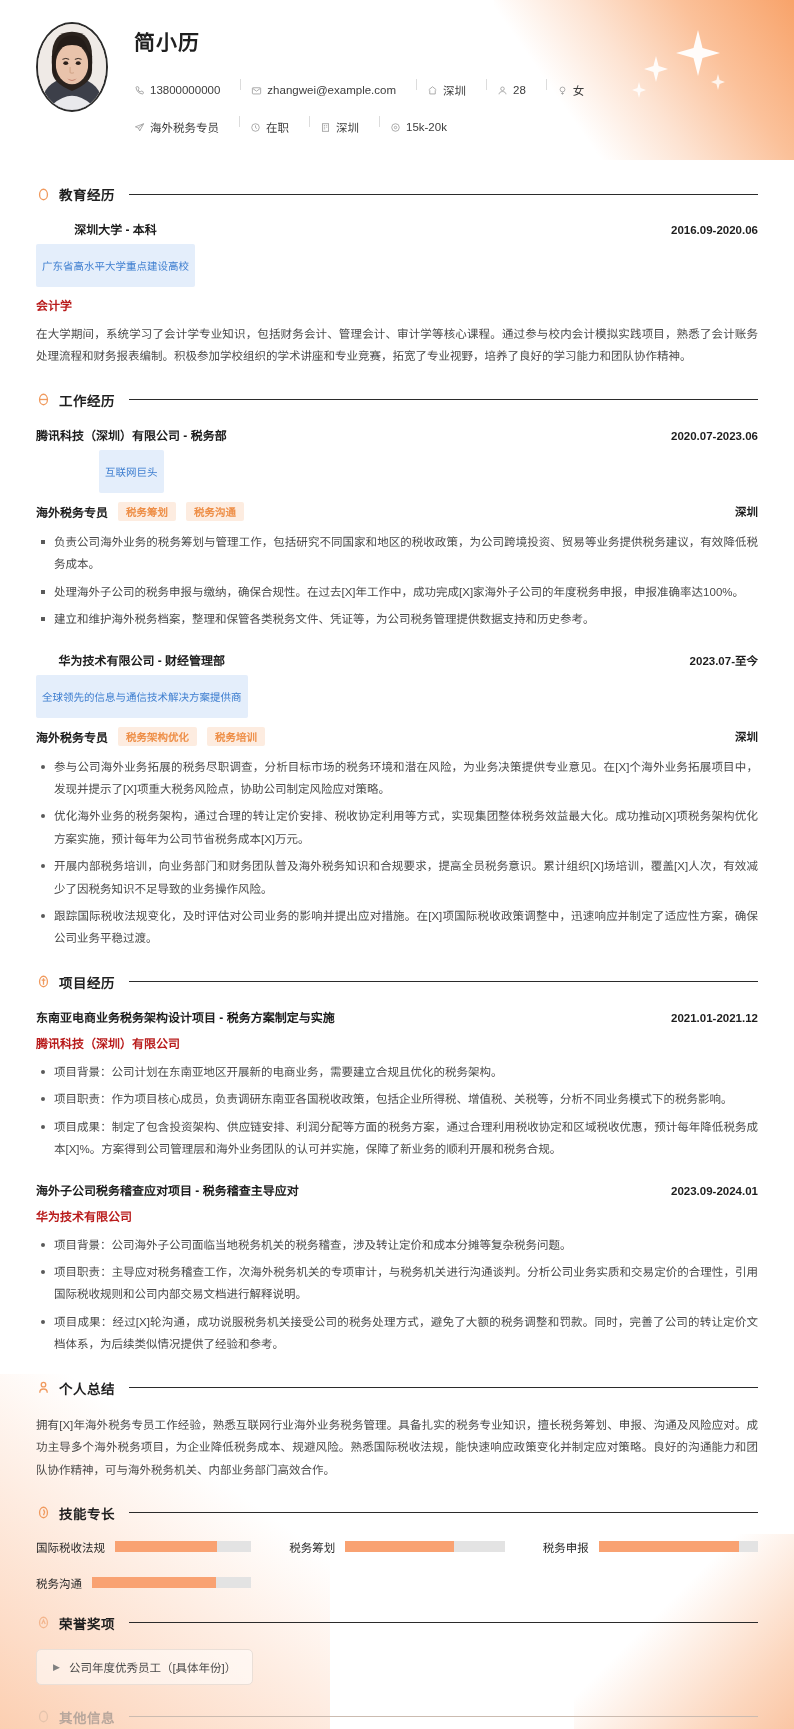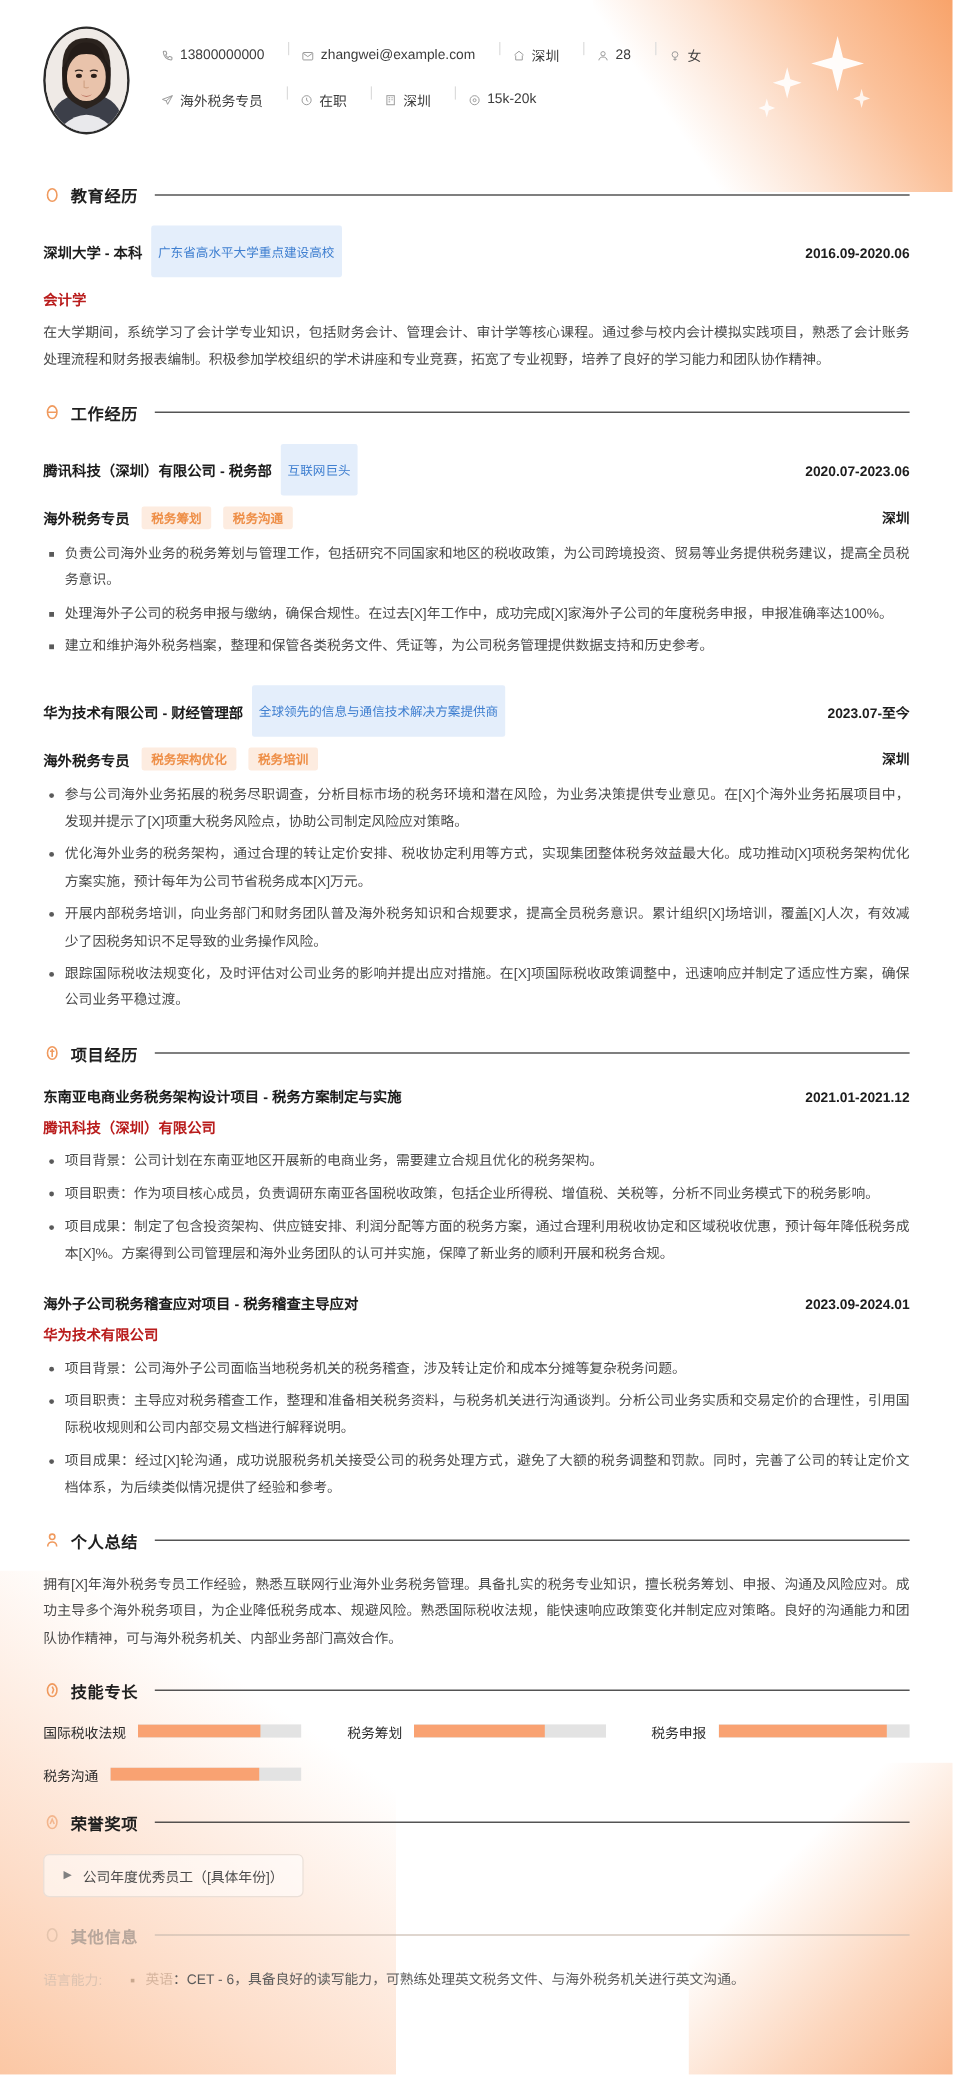--- a/index.html
+++ b/index.html
@@ -144,20 +144,21 @@
     justify-content: space-between;
     gap: 10px;
     margin-bottom: 9px;
   }
   .entry-left {
     display: flex;
     align-items: center;
     flex-wrap: wrap;
     gap: 7px;
     min-width: 0;
+    flex-direction: column;
   }
   .org {
     font-size: 12px;
     font-weight: bold;
     color: #1d1d1d;
   }
   .date {
     font-size: 11.5px;
     font-weight: bold;
     color: #1d1d1d;
@@ -350,20 +351,21 @@
           <ellipse cx="29.5" cy="41" rx="2.6" ry="1.9" fill="#2a1f1a"></ellipse>
           <ellipse cx="42.5" cy="41" rx="2.6" ry="1.9" fill="#2a1f1a"></ellipse>
           <path d="M26 37 Q29.5 35 33 37" stroke="#2a1f1a" stroke-width="1" fill="none"></path>
           <path d="M39 37 Q42.5 35 46 37" stroke="#2a1f1a" stroke-width="1" fill="none"></path>
           <path d="M34 45 L34 51 Q36 52 38 51" stroke="#cfa183" stroke-width="1" fill="none"></path>
           <path d="M31 57 Q36 60 41 57 Q36 62 31 57 Z" fill="#b9705f"></path>
         </svg>
       </div>
 
       <div class="id-block">
+        <div class="name">简小历</div>
 
         <div class="meta-row">
           <span class="meta-item">
             <span class="mi">
               <svg width="11" height="11" viewBox="0 0 16 16" fill="none" stroke="#9b9b9b" stroke-width="1.3">
                   <path d="M3 3.5c0-.6.5-1 1-1h1.6c.4 0 .8.3.9.7l.6 2c.1.4 0 .8-.3 1l-1 .8a9 9 0 0 0 3.2 3.2l.8-1c.2-.3.6-.4 1-.3l2 .6c.4.1.7.5.7.9V12c0 .6-.4 1-1 1A10 10 0 0 1 3 3.5Z"></path>
                 </svg>
             </span>
             <span>13800000000</span>
           </span>
@@ -498,21 +500,21 @@
         </div>
         <div class="role-row">
           <div class="role-left">
             <span class="role">海外税务专员</span>
             <span class="tag-orange">税务筹划</span>
             <span class="tag-orange">税务沟通</span>
           </div>
           <span class="loc">深圳</span>
         </div>
         <ul class="bullets">
-          <li>负责公司海外业务的税务筹划与管理工作，包括研究不同国家和地区的税收政策，为公司跨境投资、贸易等业务提供税务建议，提高全员税务意识。</li>
+          <li>负责公司海外业务的税务筹划与管理工作，包括研究不同国家和地区的税收政策，为公司跨境投资、贸易等业务提供税务建议，有效降低税务成本。</li>
           <li>处理海外子公司的税务申报与缴纳，确保合规性。在过去[X]年工作中，成功完成[X]家海外子公司的年度税务申报，申报准确率达100%。</li>
           <li>建立和维护海外税务档案，整理和保管各类税务文件、凭证等，为公司税务管理提供数据支持和历史参考。</li>
         </ul>
       </div>
 
       <div class="entry">
         <div class="entry-top">
           <div class="entry-left">
             <span class="org">华为技术有限公司 - 财经管理部</span>
             <span class="badge-blue">全球领先的信息与通信技术解决方案提供商</span>
@@ -566,21 +568,21 @@
       <div class="entry">
         <div class="entry-top">
           <div class="entry-left">
             <span class="org">海外子公司税务稽查应对项目 - 税务稽查主导应对</span>
           </div>
           <span class="date">2023.09-2024.01</span>
         </div>
         <div class="subject">华为技术有限公司</div>
         <ul class="bullets round">
           <li>项目背景：公司海外子公司面临当地税务机关的税务稽查，涉及转让定价和成本分摊等复杂税务问题。</li>
-          <li>项目职责：主导应对税务稽查工作，整理和准备相关税务资料，与税务机关进行沟通谈判。分析公司业务实质和交易定价的合理性，引用国际税收规则和公司内部交易文档进行解释说明。</li>
+          <li>项目职责：主导应对税务稽查工作，次海外税务机关的专项审计，与税务机关进行沟通谈判。分析公司业务实质和交易定价的合理性，引用国际税收规则和公司内部交易文档进行解释说明。</li>
           <li>项目成果：经过[X]轮沟通，成功说服税务机关接受公司的税务处理方式，避免了大额的税务调整和罚款。同时，完善了公司的转让定价文档体系，为后续类似情况提供了经验和参考。</li>
         </ul>
       </div>
     </div>
 
     <div class="section">
       <div class="sec-head">
         <span class="sec-icon">
           <svg width="15" height="15" viewBox="0 0 16 16" fill="none" stroke="#f09a5e" stroke-width="1.4">
               <circle cx="8" cy="5" r="2.4"></circle>

